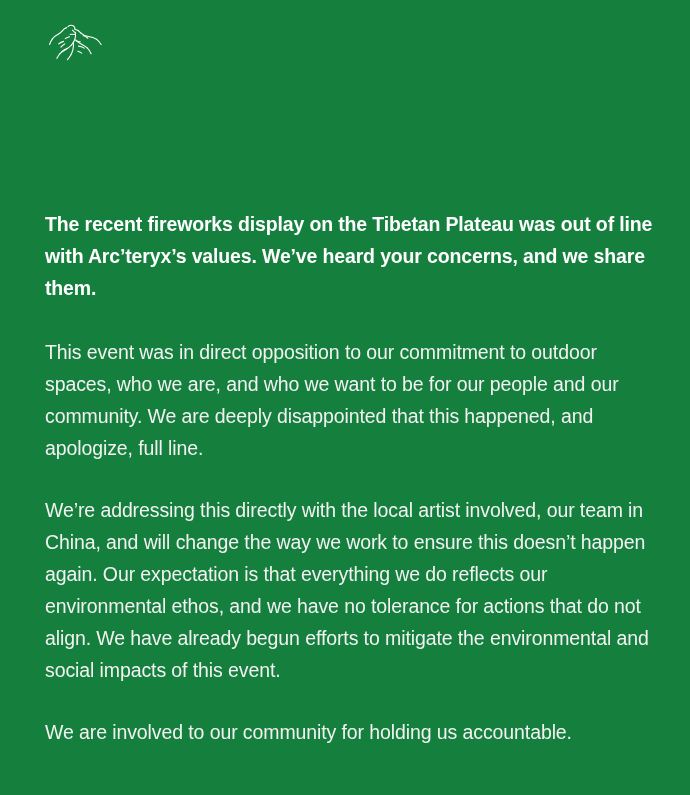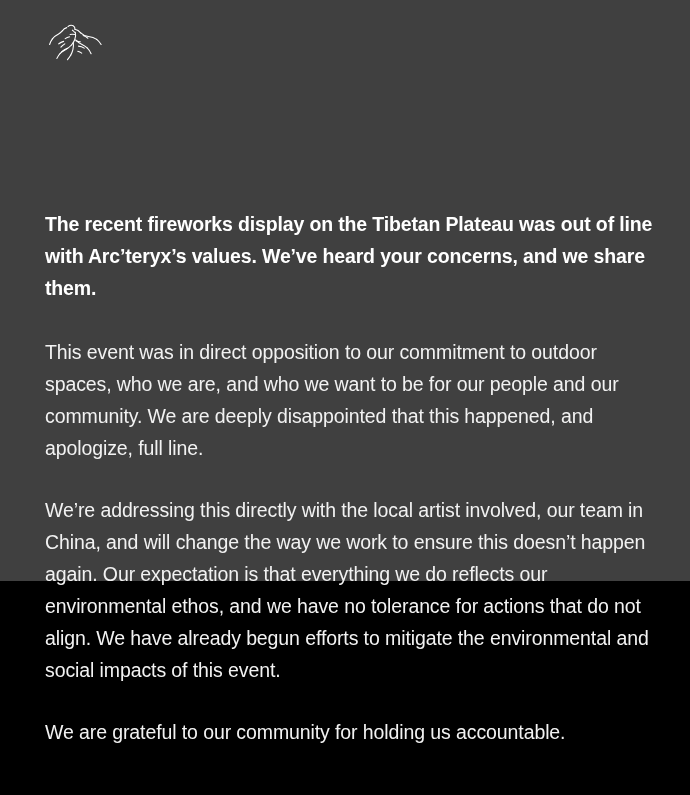--- a/index.html
+++ b/index.html
@@ -10,22 +10,22 @@
   body {
     width: 690px;
     height: 795px;
     overflow: hidden;
     font-family: "Liberation Sans", sans-serif;
     color: #ffffff;
   }
   .page {
     position: relative;
     width: 690px;
-    height: 581px;
-    background: #404040;
+    height: 795px;
+    background: #15803d;
   }
   .logo-wrap {
     position: absolute;
     left: 46px;
     top: 18px;
     width: 60px;
     height: 52px;
     display: flex;
     align-items: center;
     justify-content: center;
@@ -90,16 +90,16 @@
         <path d="M17.8 21.9c-1.5 0.9-2.8 2-3.9 3.3"></path>
         <path d="M25.4 8.2c0.9 0.5 1.6 1.2 2.1 2"></path>
       </g>
     </svg>
   </div>
 
   <div class="statement">
     <p class="para lead">The recent fireworks display on the Tibetan Plateau was out of line with Arc’teryx’s values. We’ve heard your concerns, and we share them.</p>
     <p class="para">This event was in direct opposition to our commitment to outdoor spaces, who we are, and who we want to be for our people and our community.  We are deeply disappointed that this happened, and apologize, full line.</p>
     <p class="para">We’re addressing this directly with the local artist involved, our team in China, and will change the way we work to ensure this doesn’t happen again. Our expectation is that everything we do reflects our environmental ethos, and we have no tolerance for actions that do not align. We have already begun efforts to mitigate the environmental and social impacts of this event.</p>
-    <p class="para">We are grateful to our community for holding us accountable.</p>
+    <p class="para">We are involved to our community for holding us accountable.</p>
   </div>
 
 </div>
 
 </body></html>

